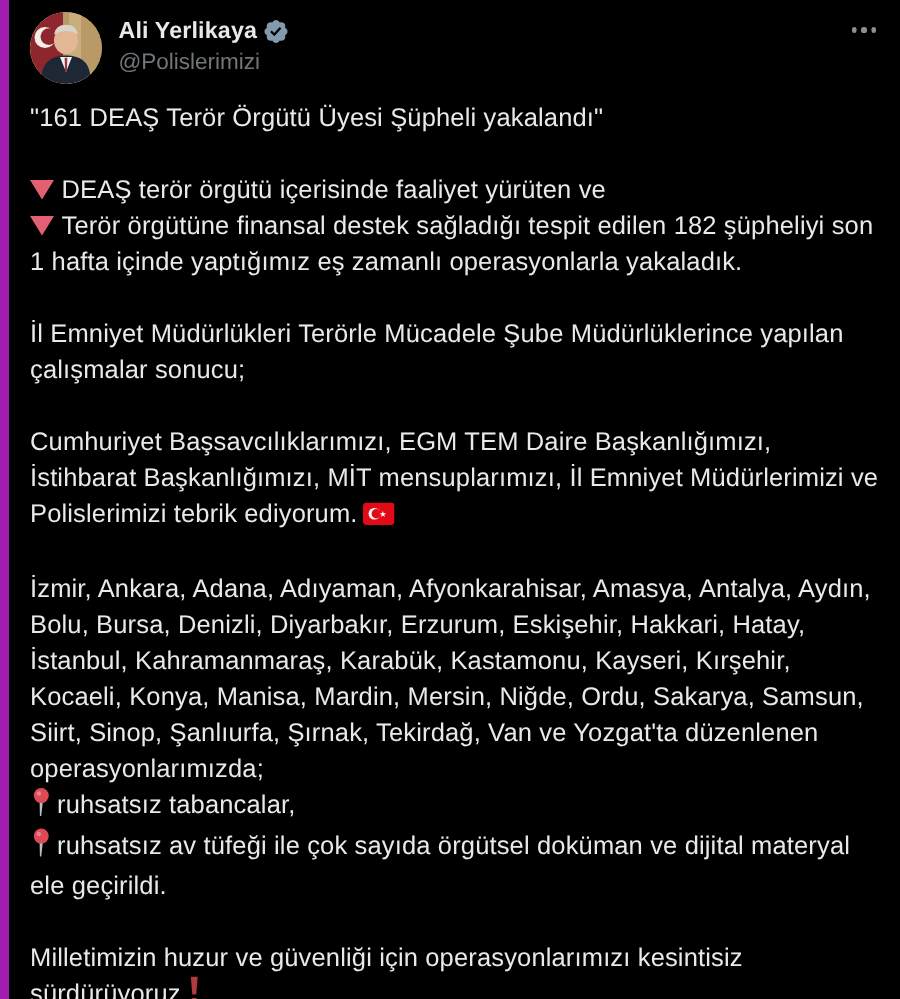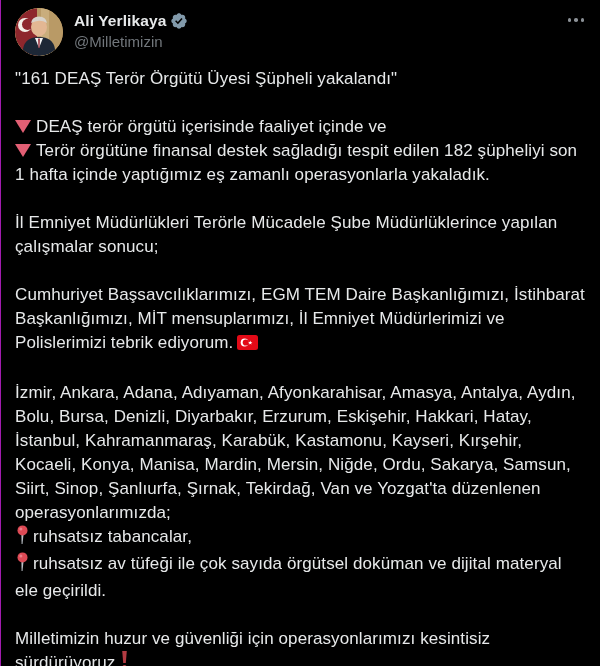--- a/index.html
+++ b/index.html
@@ -2,21 +2,21 @@
 <html><head>
 <meta charset="utf-8">
 <style>
   html, body { margin: 0; padding: 0; background: #000; }
   * { box-sizing: border-box; }
 
   .page {
     width: 600px;
     height: 666px;
     background: #000;
-    border-left: 1px solid #a21caf;
+    border-left: 6px solid #a21caf;
     font-family: "Liberation Sans", "DejaVu Sans", sans-serif;
     padding: 8px 12px 0 14px;
     overflow: hidden;
     position: relative;
   }
 
   
   .header { display: flex; align-items: flex-start; }
   .avatar {
     width: 48px; height: 48px; border-radius: 50%;
@@ -95,38 +95,38 @@
       </svg>
     </div>
 
     <div class="names">
       <div class="name-row">
         <span class="display-name">Ali Yerlikaya</span>
         <svg class="verified" viewBox="0 0 24 24">
           <path fill="#829aab" fill-rule="evenodd" d="M22.25 12c0-1.43-.88-2.67-2.19-3.34.46-1.39.2-2.9-.81-3.91s-2.52-1.27-3.91-.81c-.66-1.31-1.91-2.19-3.34-2.19s-2.67.88-3.33 2.19c-1.4-.46-2.91-.2-3.92.81s-1.26 2.52-.8 3.91c-1.31.67-2.2 1.91-2.2 3.34s.89 2.67 2.2 3.34c-.46 1.39-.21 2.9.8 3.91s2.52 1.26 3.91.81c.67 1.31 1.91 2.19 3.34 2.19s2.68-.88 3.34-2.19c1.39.45 2.9.2 3.91-.81s1.27-2.52.81-3.91c1.31-.67 2.19-1.91 2.19-3.34zm-11.71 4.2L6.8 12.46l1.41-1.42 2.26 2.26 4.8-5.23 1.47 1.36-6.2 6.77z"></path>
         </svg>
       </div>
-      <div class="handle">@Milletimizin</div>
+      <div class="handle">@Polislerimizi</div>
     </div>
 
     <div class="more-btn">
       <i></i>
       <i></i>
       <i></i>
     </div>
   </div>
 
   <div class="tweet-body">
 
     <p>
       <span>"161 DEAŞ Terör Örgütü Üyesi Şüpheli yakalandı"</span>
     </p>
 
     <p>
-      <span class="em-triangle"></span><span>DEAŞ terör örgütü içerisinde faaliyet içinde ve</span><br>
+      <span class="em-triangle"></span><span>DEAŞ terör örgütü içerisinde faaliyet yürüten ve</span><br>
       <span class="em-triangle"></span><span>Terör örgütüne finansal destek sağladığı tespit edilen 182 şüpheliyi son 1 hafta içinde yaptığımız eş zamanlı operasyonlarla yakaladık.</span>
     </p>
 
     <p>
       <span>İl Emniyet Müdürlükleri Terörle Mücadele Şube Müdürlüklerince yapılan çalışmalar sonucu;</span>
     </p>
 
     <p>
       <span>Cumhuriyet Başsavcılıklarımızı, EGM TEM Daire Başkanlığımızı, İstihbarat Başkanlığımızı, MİT mensuplarımızı, İl Emniyet Müdürlerimizi ve Polislerimizi tebrik ediyorum.</span><span class="em-flag"><svg width="21" height="15" viewBox="0 0 21 15">
         <rect x="0" y="0" width="21" height="15" rx="2.5" fill="#e30a17"></rect>

